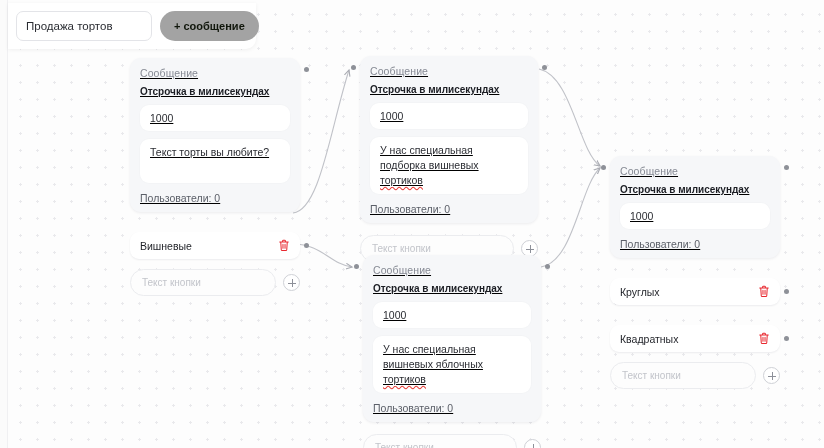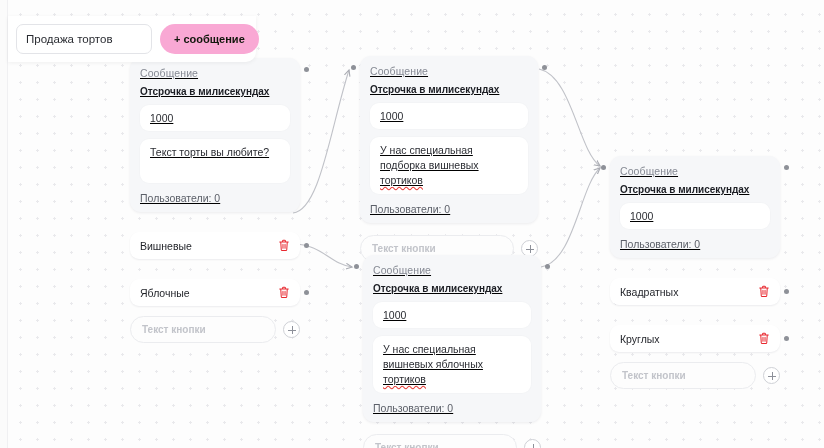--- a/index.html
+++ b/index.html
@@ -31,21 +31,21 @@
   #left-rail {
     position: absolute;
     left: 0; top: 0; width: 8px; height: 448px;
     background: #fbfbfb;
     border-right: 1px solid #f0f0f2;
   }
 
   
   #toolbar {
     position: absolute;
-    left: 8px; top: 16px;
+    left: 8px; top: 3px;
     width: 248px; height: 46px;
     background: #ffffff;
     border-bottom-right-radius: 10px;
     box-shadow: 0 1px 4px rgba(0,0,0,0.06);
     display: flex;
     align-items: center;
     padding: 0 8px;
     gap: 8px;
     z-index: 40;
   }
@@ -58,21 +58,21 @@
     color: #2a2c32;
     padding: 0 9px;
     font-family: "Liberation Sans", sans-serif;
     outline: none;
   }
   #add-message-btn {
     height: 30px;
     padding: 0 14px;
     border: none;
     border-radius: 15px;
-    background: #f9a8d4;
+    background: #a3a3a3;
     color: #11170c;
     font-size: 11px;
     font-weight: bold;
     cursor: pointer;
     font-family: "Liberation Sans", sans-serif;
     white-space: nowrap;
   }
 
   
   #edges {
@@ -173,21 +173,20 @@
     border-radius: 14px;
     border: 1px solid #ebecef;
     background: #fdfdfd;
     font-size: 10px;
     color: #c2c4ca;
     padding: 0 11px;
     display: flex;
     align-items: center;
     font-family: "Liberation Sans", sans-serif;
     outline: none;
-    font-weight: bold;
   }
   .plus-btn {
     width: 17px; height: 17px;
     border-radius: 50%;
     border: 1px solid #cfd1d6;
     background: #fff;
     position: relative;
     flex: 0 0 auto;
     cursor: pointer;
   }
@@ -251,30 +250,20 @@
       <div class="port" style="right:-9px; top:11px;"></div>
       <span>Вишневые</span>
       <span>
         <svg class="trash" viewBox="0 0 14 15">
             <path d="M2 3.4h10M5.4 3.4V2.2a.8.8 0 0 1 .8-.8h1.6a.8.8 0 0 1 .8.8v1.2M3.2 3.4l.6 9.1a1 1 0 0 0 1 .9h4.4a1 1 0 0 0 1-.9l.6-9.1" fill="none" stroke="#e8282f" stroke-width="1.2" stroke-linecap="round"></path>
             <path d="M5.8 6.2v4.4M8.2 6.2v4.4" stroke="#e8282f" stroke-width="1.2" stroke-linecap="round"></path>
           </svg>
       </span>
     </div>
 
-    <div class="btn-row">
-      <div class="port" style="right:-9px; top:11px;"></div>
-      <span>Яблочные</span>
-      <span>
-        <svg class="trash" viewBox="0 0 14 15">
-            <path d="M2 3.4h10M5.4 3.4V2.2a.8.8 0 0 1 .8-.8h1.6a.8.8 0 0 1 .8.8v1.2M3.2 3.4l.6 9.1a1 1 0 0 0 1 .9h4.4a1 1 0 0 0 1-.9l.6-9.1" fill="none" stroke="#e8282f" stroke-width="1.2" stroke-linecap="round"></path>
-            <path d="M5.8 6.2v4.4M8.2 6.2v4.4" stroke="#e8282f" stroke-width="1.2" stroke-linecap="round"></path>
-          </svg>
-      </span>
-    </div>
 
     <div class="new-btn-row">
       <div class="new-btn-input">Текст кнопки</div>
       <div class="plus-btn"></div>
     </div>
   </div>
 
   <div class="node-group" style="left:360px; top:56px; width:178px;">
     <div class="msg-card">
       <div class="port" style="left:-9px; top:9px;"></div>
@@ -318,39 +307,39 @@
       <div class="port" style="left:-9px; top:9px;"></div>
       <div class="port" style="right:-9px; top:9px;"></div>
       <div class="card-kind">Сообщение</div>
       <div class="card-title">Отсрочка в милисекундах</div>
       <div class="field">1000</div>
       <div class="users-line">Пользователи: 0</div>
     </div>
 
     <div class="btn-row">
       <div class="port" style="right:-9px; top:11px;"></div>
+      <span>Круглых</span>
+      <span>
+        <svg class="trash" viewBox="0 0 14 15">
+            <path d="M2 3.4h10M5.4 3.4V2.2a.8.8 0 0 1 .8-.8h1.6a.8.8 0 0 1 .8.8v1.2M3.2 3.4l.6 9.1a1 1 0 0 0 1 .9h4.4a1 1 0 0 0 1-.9l.6-9.1" fill="none" stroke="#e8282f" stroke-width="1.2" stroke-linecap="round"></path>
+            <path d="M5.8 6.2v4.4M8.2 6.2v4.4" stroke="#e8282f" stroke-width="1.2" stroke-linecap="round"></path>
+          </svg>
+      </span>
+    </div>
+
+    <div class="btn-row">
+      <div class="port" style="right:-9px; top:11px;"></div>
       <span>Квадратных</span>
       <span>
         <svg class="trash" viewBox="0 0 14 15">
             <path d="M2 3.4h10M5.4 3.4V2.2a.8.8 0 0 1 .8-.8h1.6a.8.8 0 0 1 .8.8v1.2M3.2 3.4l.6 9.1a1 1 0 0 0 1 .9h4.4a1 1 0 0 0 1-.9l.6-9.1" fill="none" stroke="#e8282f" stroke-width="1.2" stroke-linecap="round"></path>
             <path d="M5.8 6.2v4.4M8.2 6.2v4.4" stroke="#e8282f" stroke-width="1.2" stroke-linecap="round"></path>
           </svg>
       </span>
     </div>
 
-    <div class="btn-row">
-      <div class="port" style="right:-9px; top:11px;"></div>
-      <span>Круглых</span>
-      <span>
-        <svg class="trash" viewBox="0 0 14 15">
-            <path d="M2 3.4h10M5.4 3.4V2.2a.8.8 0 0 1 .8-.8h1.6a.8.8 0 0 1 .8.8v1.2M3.2 3.4l.6 9.1a1 1 0 0 0 1 .9h4.4a1 1 0 0 0 1-.9l.6-9.1" fill="none" stroke="#e8282f" stroke-width="1.2" stroke-linecap="round"></path>
-            <path d="M5.8 6.2v4.4M8.2 6.2v4.4" stroke="#e8282f" stroke-width="1.2" stroke-linecap="round"></path>
-          </svg>
-      </span>
-    </div>
-
     <div class="new-btn-row">
       <div class="new-btn-input">Текст кнопки</div>
       <div class="plus-btn"></div>
     </div>
   </div>
 
 </div>
 
 </body></html>

